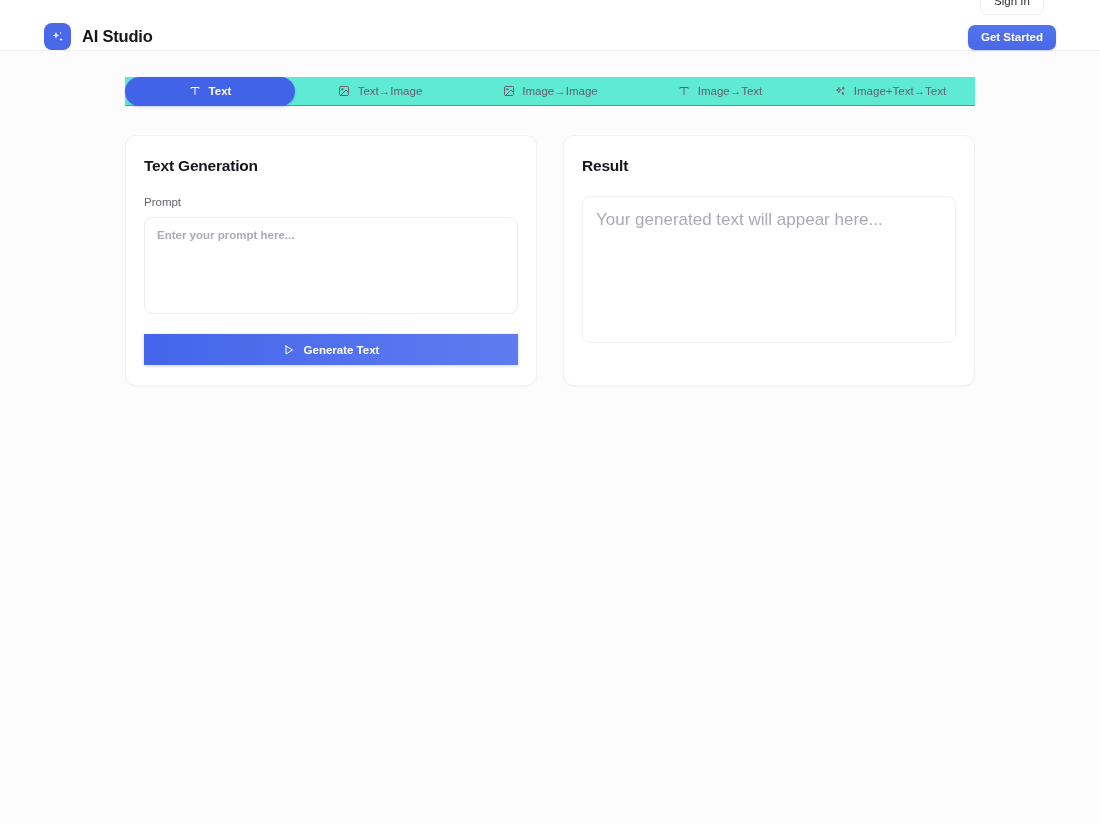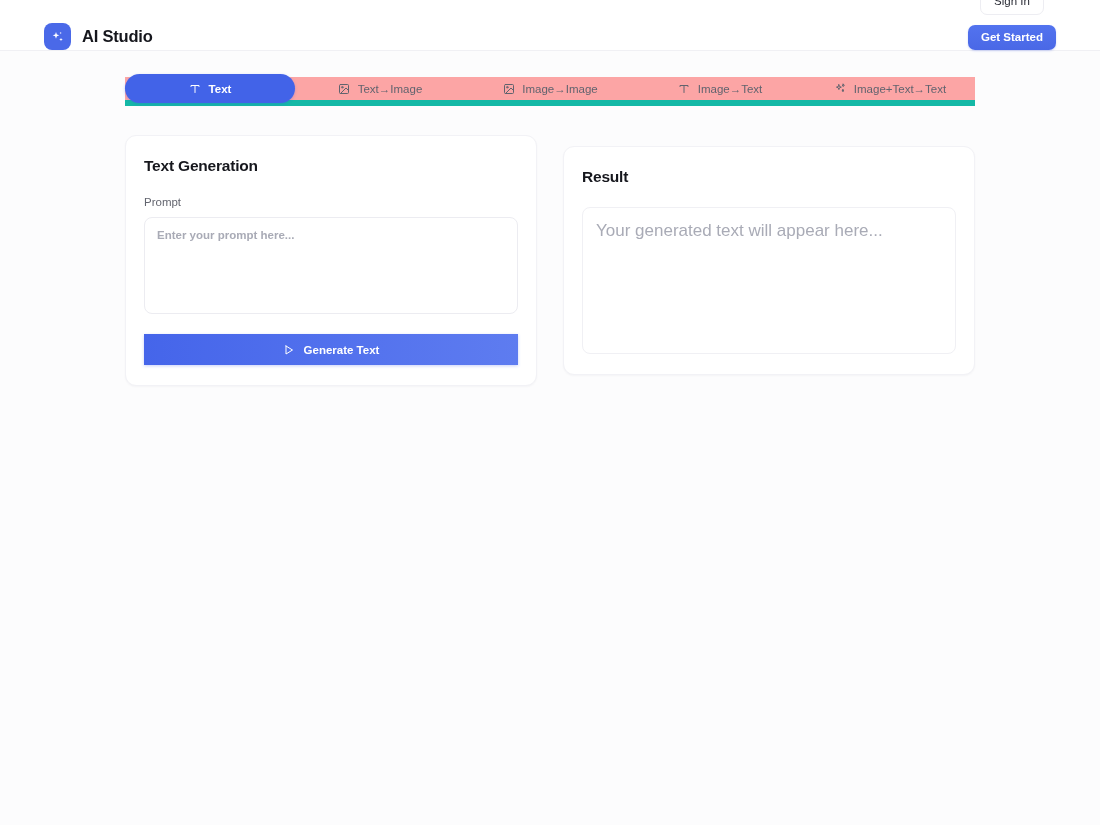--- a/index.html
+++ b/index.html
@@ -78,22 +78,22 @@
 
   
   .page {
     padding: 26px 125px 0 125px;
   }
 
   
   .tabs {
     display: flex;
     align-items: center;
-    border-bottom: 6px solid #14b8a6;
-    background: #fca5a5;
+    border-bottom: 1px solid #14b8a6;
+    background: #5eead4;
     height: 29px;
     margin-bottom: 29px;
   }
   .tab {
     display: flex;
     align-items: center;
     justify-content: center;
     gap: 7px;
     height: 29px;
     font-size: 11.5px;
@@ -117,21 +117,20 @@
     width: 13px;
     height: 13px;
     flex: none;
   }
   .tab svg { display: block; }
 
   
   .cards {
     display: flex;
     gap: 26px;
-    align-items: center;
   }
   .card {
     flex: 1;
     background: #ffffff;
     border: 1px solid #f2f2f6;
     border-radius: 11px;
     padding: 21px 18px 20px 18px;
     box-shadow: 0 1px 2px rgba(20,20,45,0.035);
   }
   .card-title {

